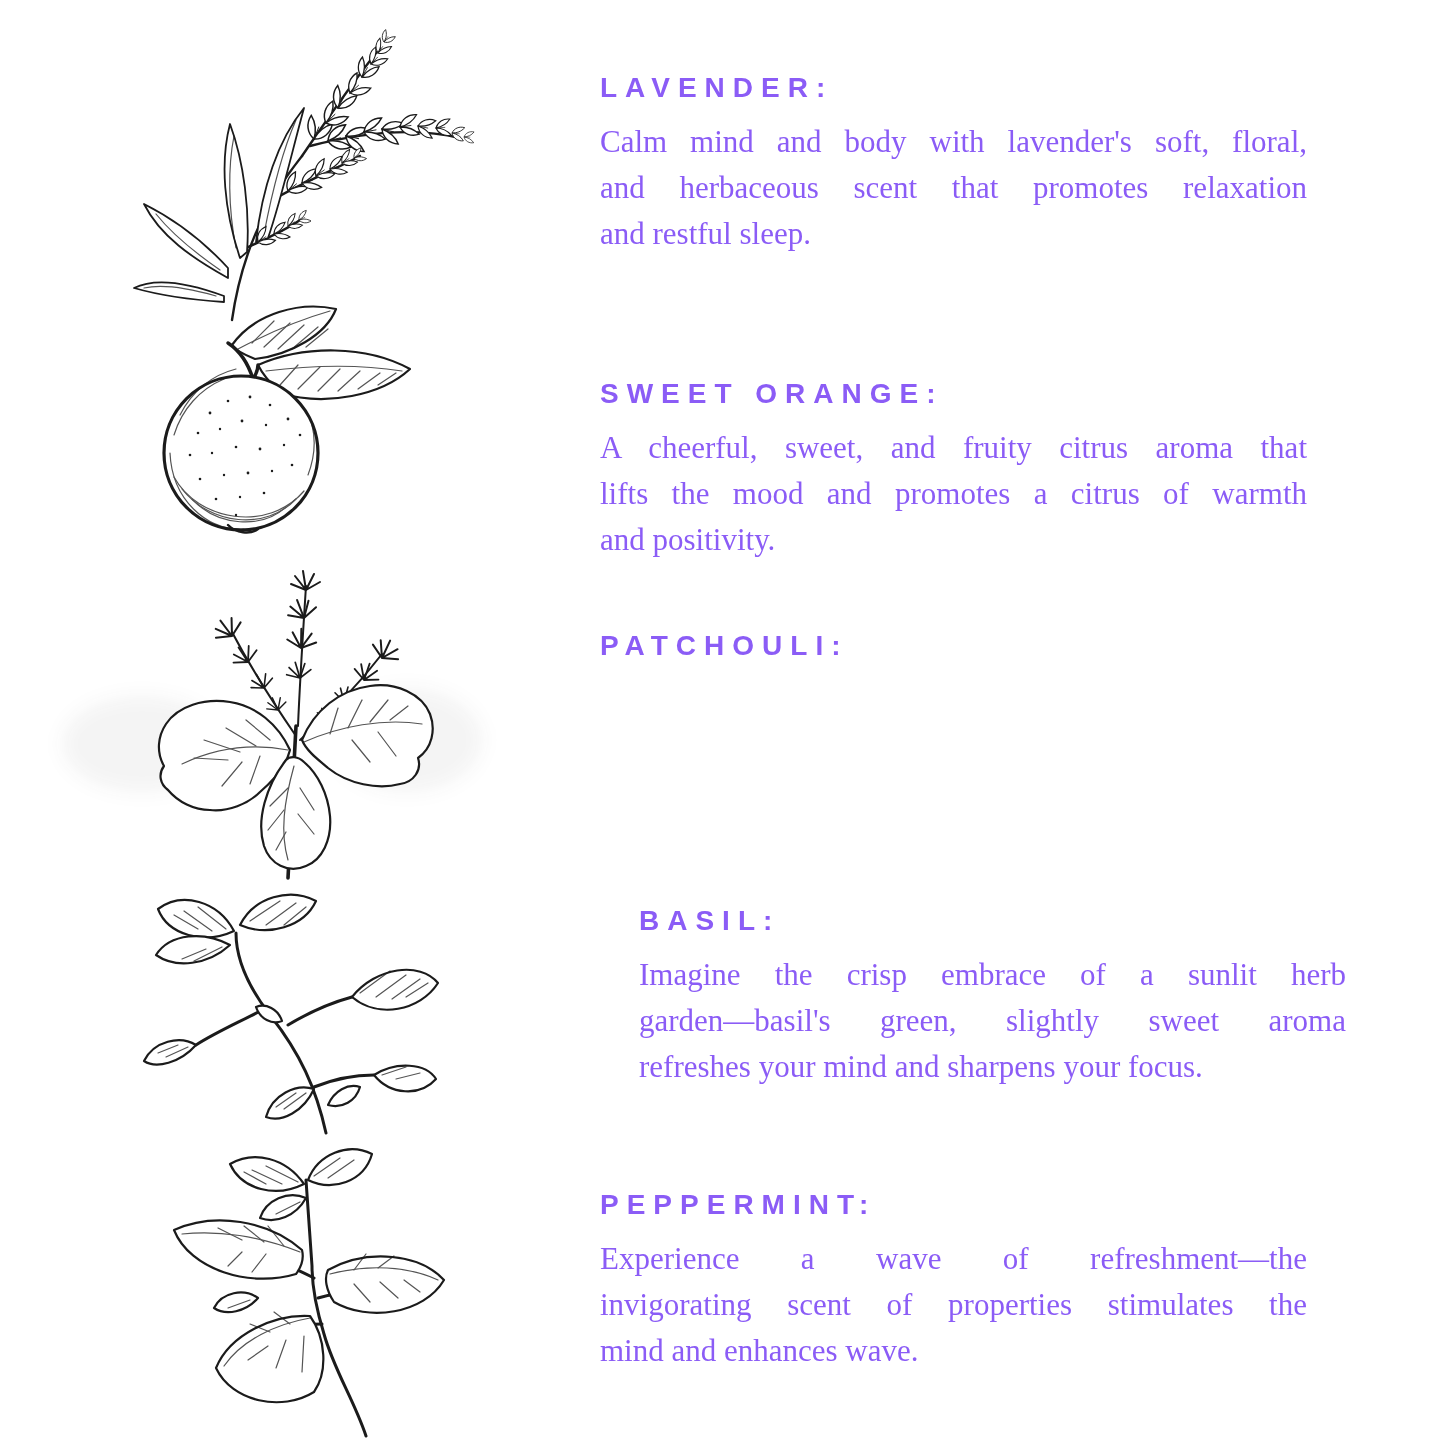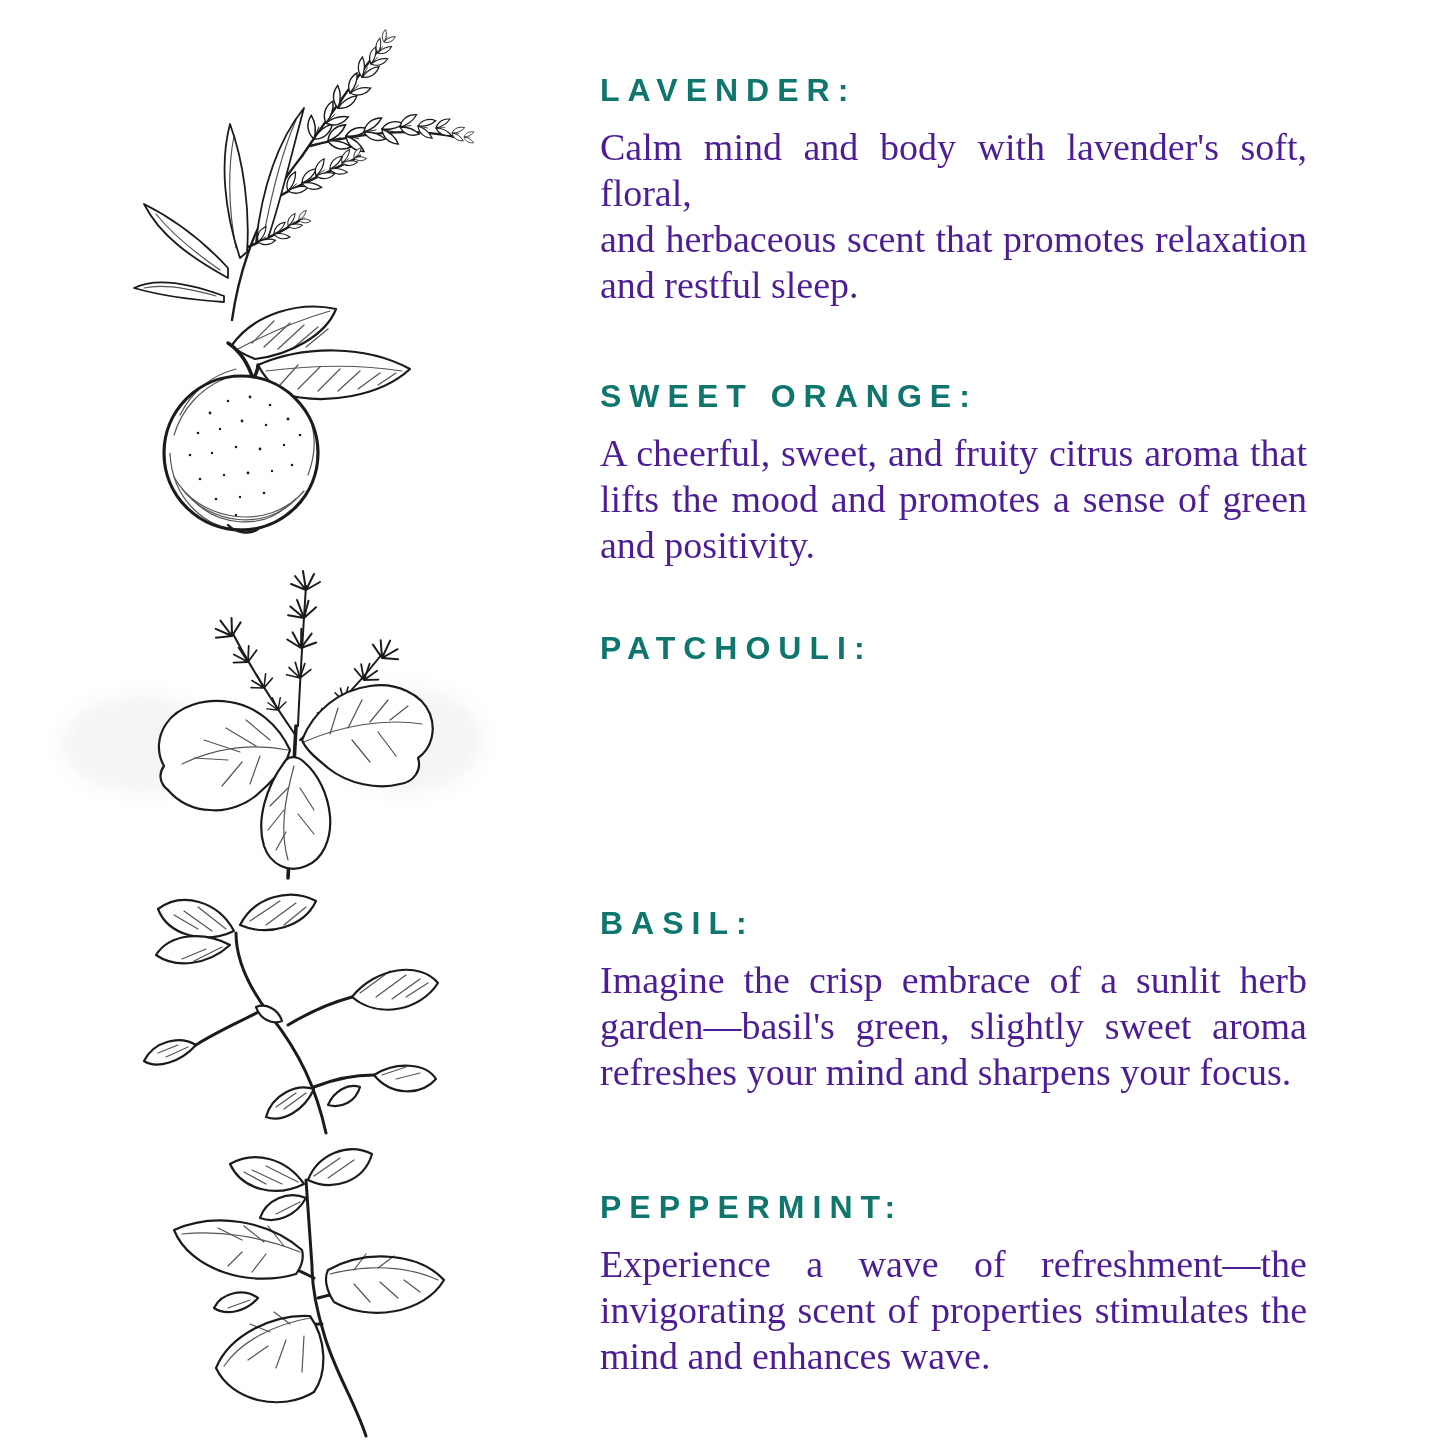--- a/index.html
+++ b/index.html
@@ -9,26 +9,26 @@
     font-family:"Liberation Serif", serif;
     color:#1a1a1a;
   }
   .canvas{position:absolute;inset:0;}
   
   .sec{position:absolute;left:600px;width:707px;}
   .sec h2{
     margin:0 0 14px 0;
     font-family:"Liberation Sans", sans-serif;
     font-weight:700;
-    font-size:32px;
+    font-size:28px;
     line-height:1.25;
     letter-spacing:8px;
-    color:#0f766e;
+    color:#8b5cf6;
   }
-  .sec .body{font-size:38px;line-height:46px;color:#4c1d95;}
+  .sec .body{font-size:31px;line-height:46px;color:#8b5cf6;}
   .body-line{text-align:justify;text-align-last:justify;}
   .body-line.last{text-align-last:left;}
   
   .fig{position:absolute;}
   .fig svg{display:block;width:100%;height:100%;}
   .blob{
     position:absolute;border-radius:50%;
     background:rgba(40,40,40,0.05);
     filter:blur(9px);
   }
@@ -339,30 +339,30 @@
         <div class="body-line">Calm mind and body with lavender's soft, floral,</div>
         <div class="body-line">and herbaceous scent that promotes relaxation</div>
         <div class="body-line last">and restful sleep.</div>
       </div>
   </section>
 
   <section class="sec" style="top:348px;margin-top:28px;">
     <h2>SWEET ORANGE:</h2>
     <div class="body">
         <div class="body-line">A cheerful, sweet, and fruity citrus aroma that</div>
-        <div class="body-line">lifts the mood and promotes a sense of green</div>
+        <div class="body-line">lifts the mood and promotes a citrus of warmth</div>
         <div class="body-line last">and positivity.</div>
       </div>
   </section>
 
   <section class="sec" style="top:628px;">
     <h2>PATCHOULI:</h2>
   </section>
 
-  <section class="sec" style="top:903px;">
+  <section class="sec" style="top:903px;margin-left:39px;">
     <h2>BASIL:</h2>
     <div class="body">
         <div class="body-line">Imagine the crisp embrace of a sunlit herb</div>
         <div class="body-line">garden—basil's green, slightly sweet aroma</div>
         <div class="body-line last">refreshes your mind and sharpens your focus.</div>
       </div>
   </section>
 
   <section class="sec" style="top:1187px;">
     <h2>PEPPERMINT:</h2>

